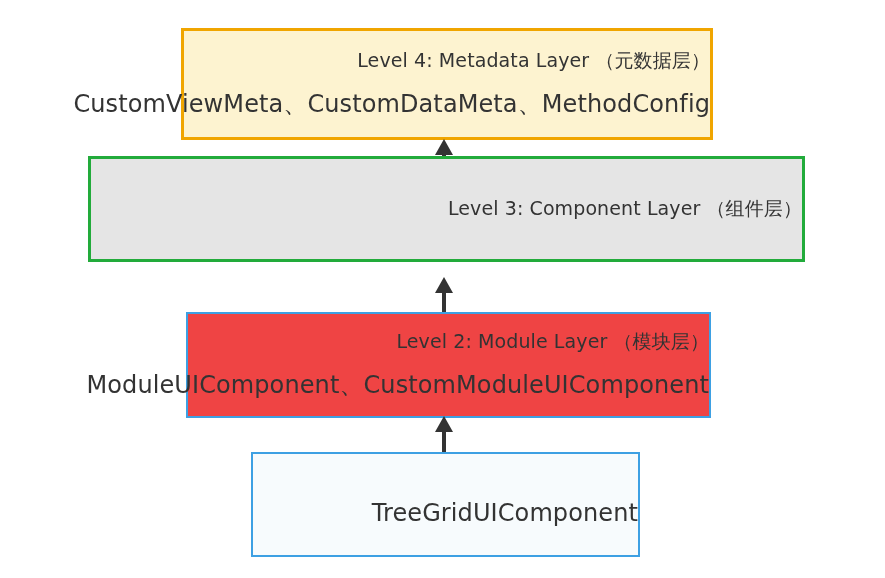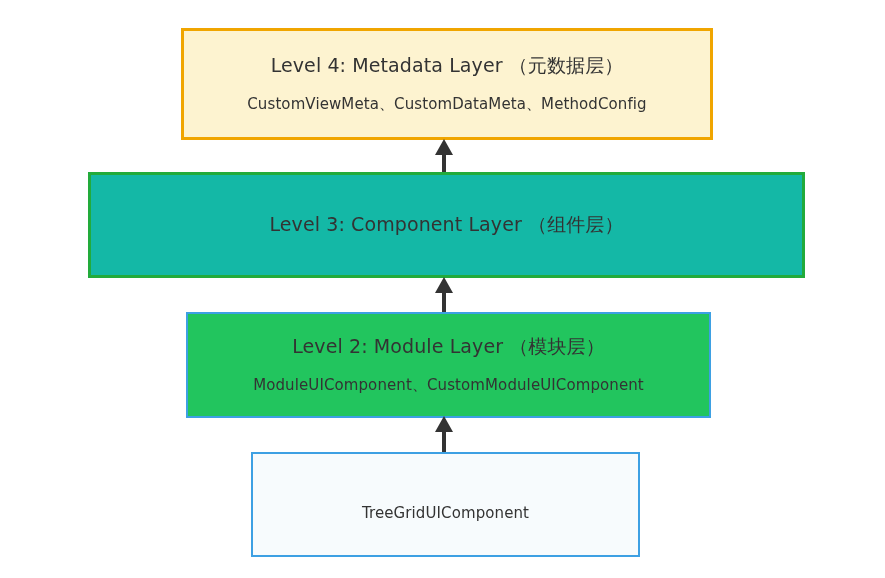--- a/index.html
+++ b/index.html
@@ -19,65 +19,65 @@
     left: 0; top: 0;
     width: 885px;
     height: 578px;
     background: #ffffff;
   }
   .layer-box {
     position: absolute;
     box-sizing: border-box;
     display: flex;
     flex-direction: column;
-    align-items: center;
+    align-items: flex-end;
     justify-content: center;
     text-align: center;
     color: #333333;
   }
   .layer-title {
     font-size: 19px;
     line-height: 1.25;
     letter-spacing: 0.1px;
     white-space: nowrap;
   }
   .layer-subtitle {
-    font-size: 15px;
+    font-size: 24px;
     line-height: 1.25;
     letter-spacing: 0.1px;
     white-space: nowrap;
     margin-top: 17px;
   }
 
   
   #box-level-4 {
     left: 181px;
     top: 28px;
     width: 532px;
     height: 112px;
     border: 3px solid #f0a500;
     background: #fdf3d0;
   }
   
   #box-level-3 {
     left: 88px;
-    top: 172px;
+    top: 156px;
     width: 717px;
     height: 106px;
     border: 3px solid #22ab3b;
-    background: #14b8a6;
+    background: #e5e5e5;
   }
   
   #box-level-2 {
     left: 186px;
     top: 312px;
     width: 525px;
     height: 106px;
     border: 2px solid #3da0e3;
-    background: #22c55e;
+    background: #ef4444;
   }
   
   #box-level-1 {
     left: 251px;
     top: 452px;
     width: 389px;
     height: 105px;
     border: 2px solid #3da0e3;
     background: #f7fbfd;
   }

